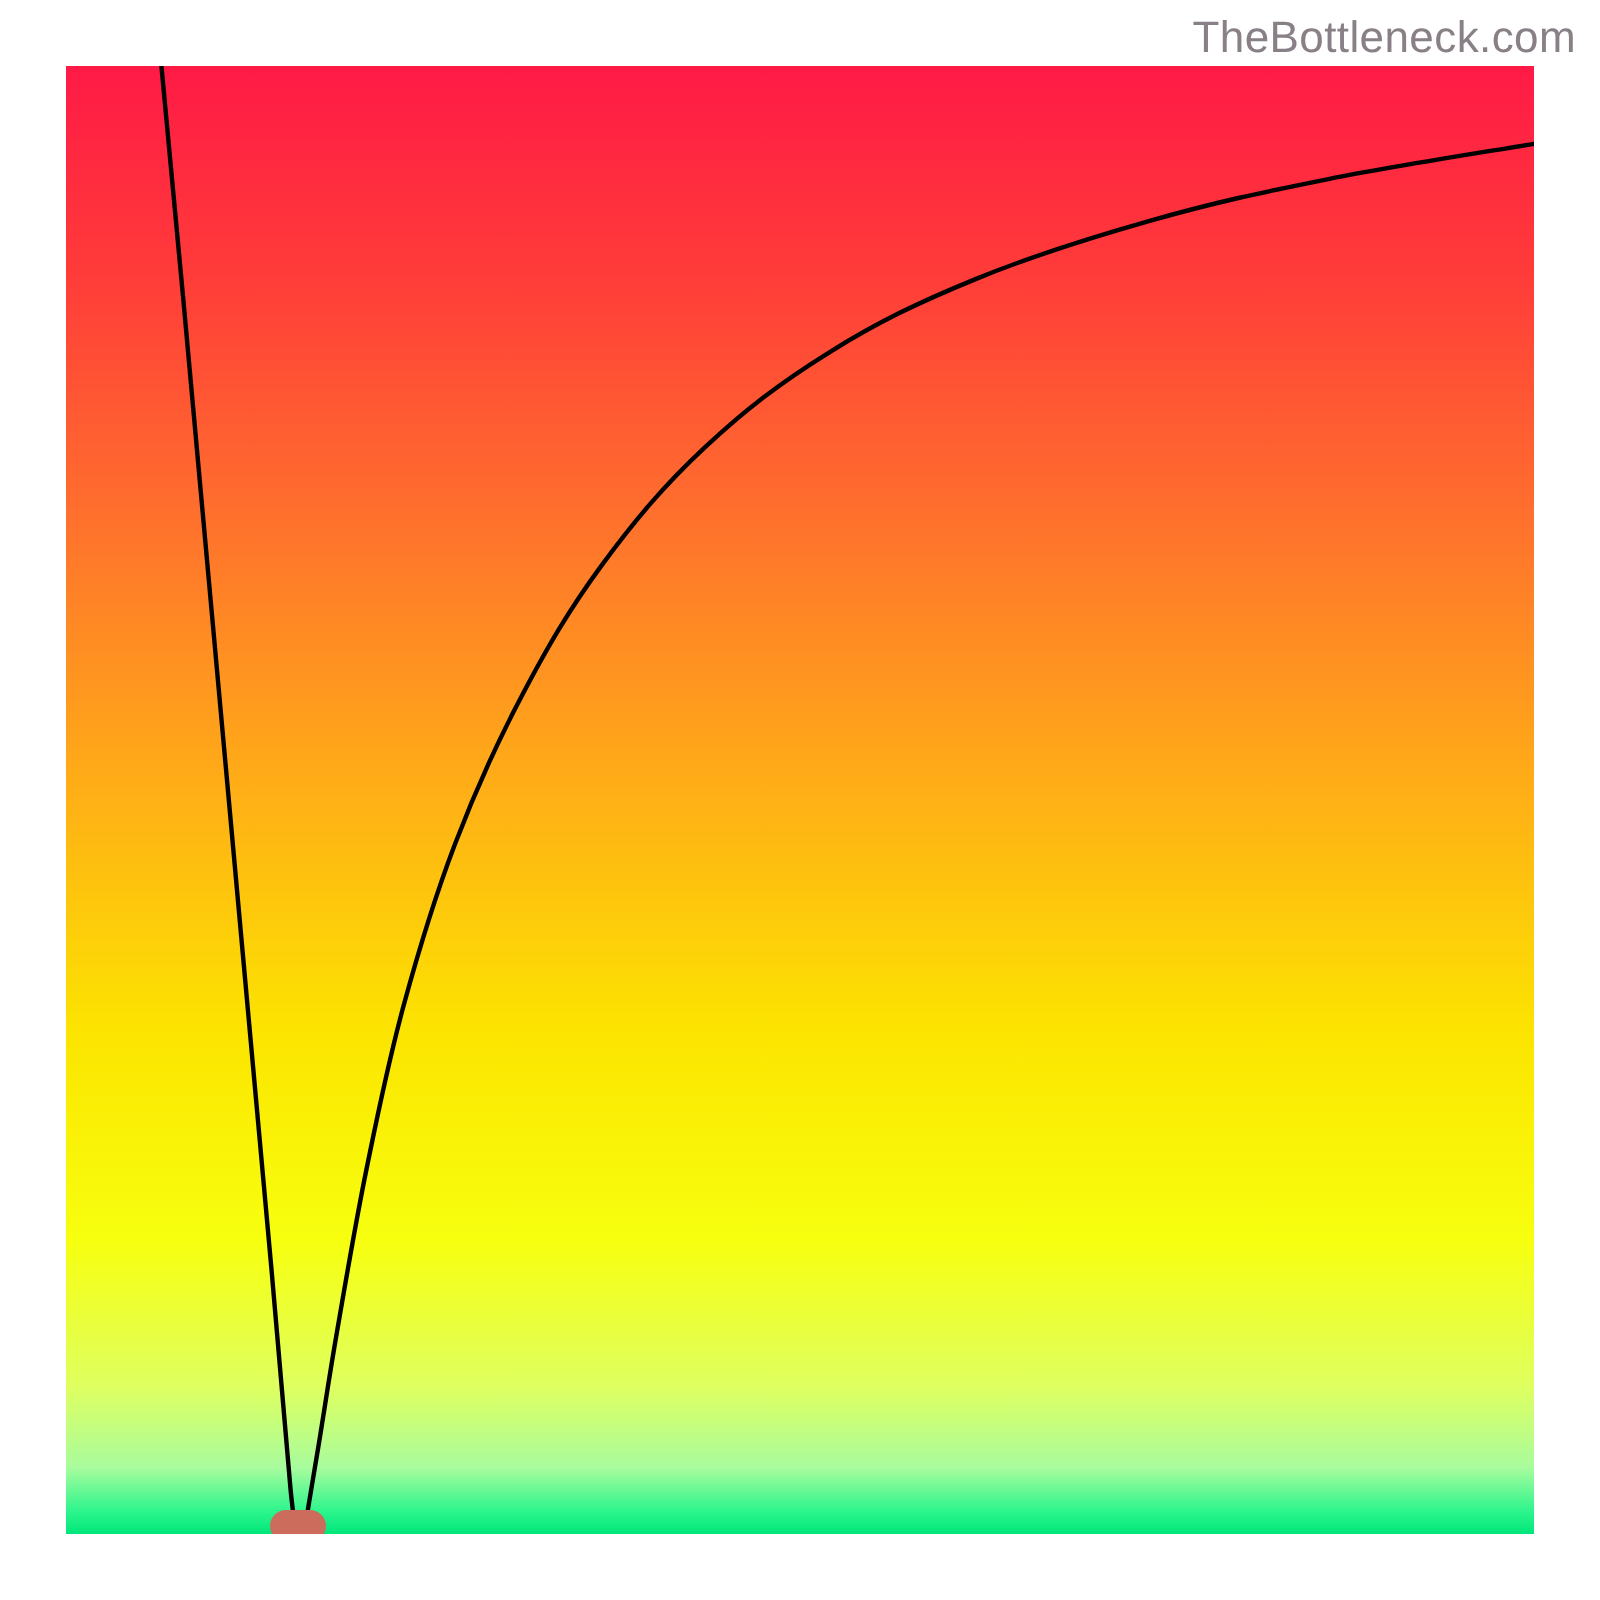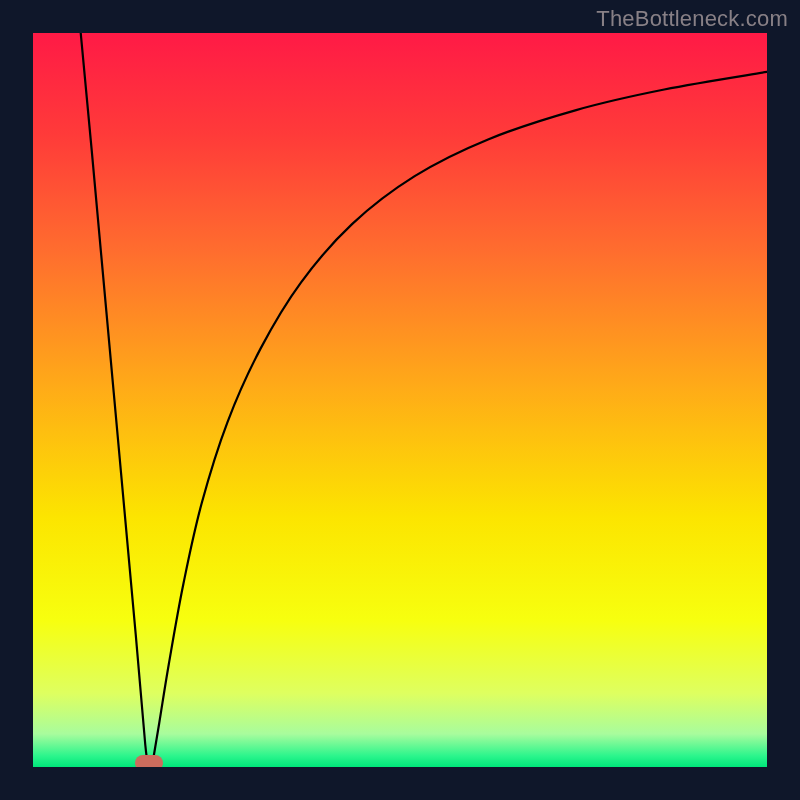--- a/index.html
+++ b/index.html
@@ -8,21 +8,21 @@
     width: 800px;
     height: 800px;
     overflow: hidden;
     background: #000;
     font-family: Arial, Helvetica, sans-serif;
   }
   #frame {
     position: relative;
     width: 800px;
     height: 800px;
-    background: #0f172a;
+    background: #ffffff;
   }
   #plot-area {
     position: absolute;
     left: 33px;
     top: 33px;
     width: 734px;
     height: 734px;
     overflow: hidden;
   }
   #gradient {

